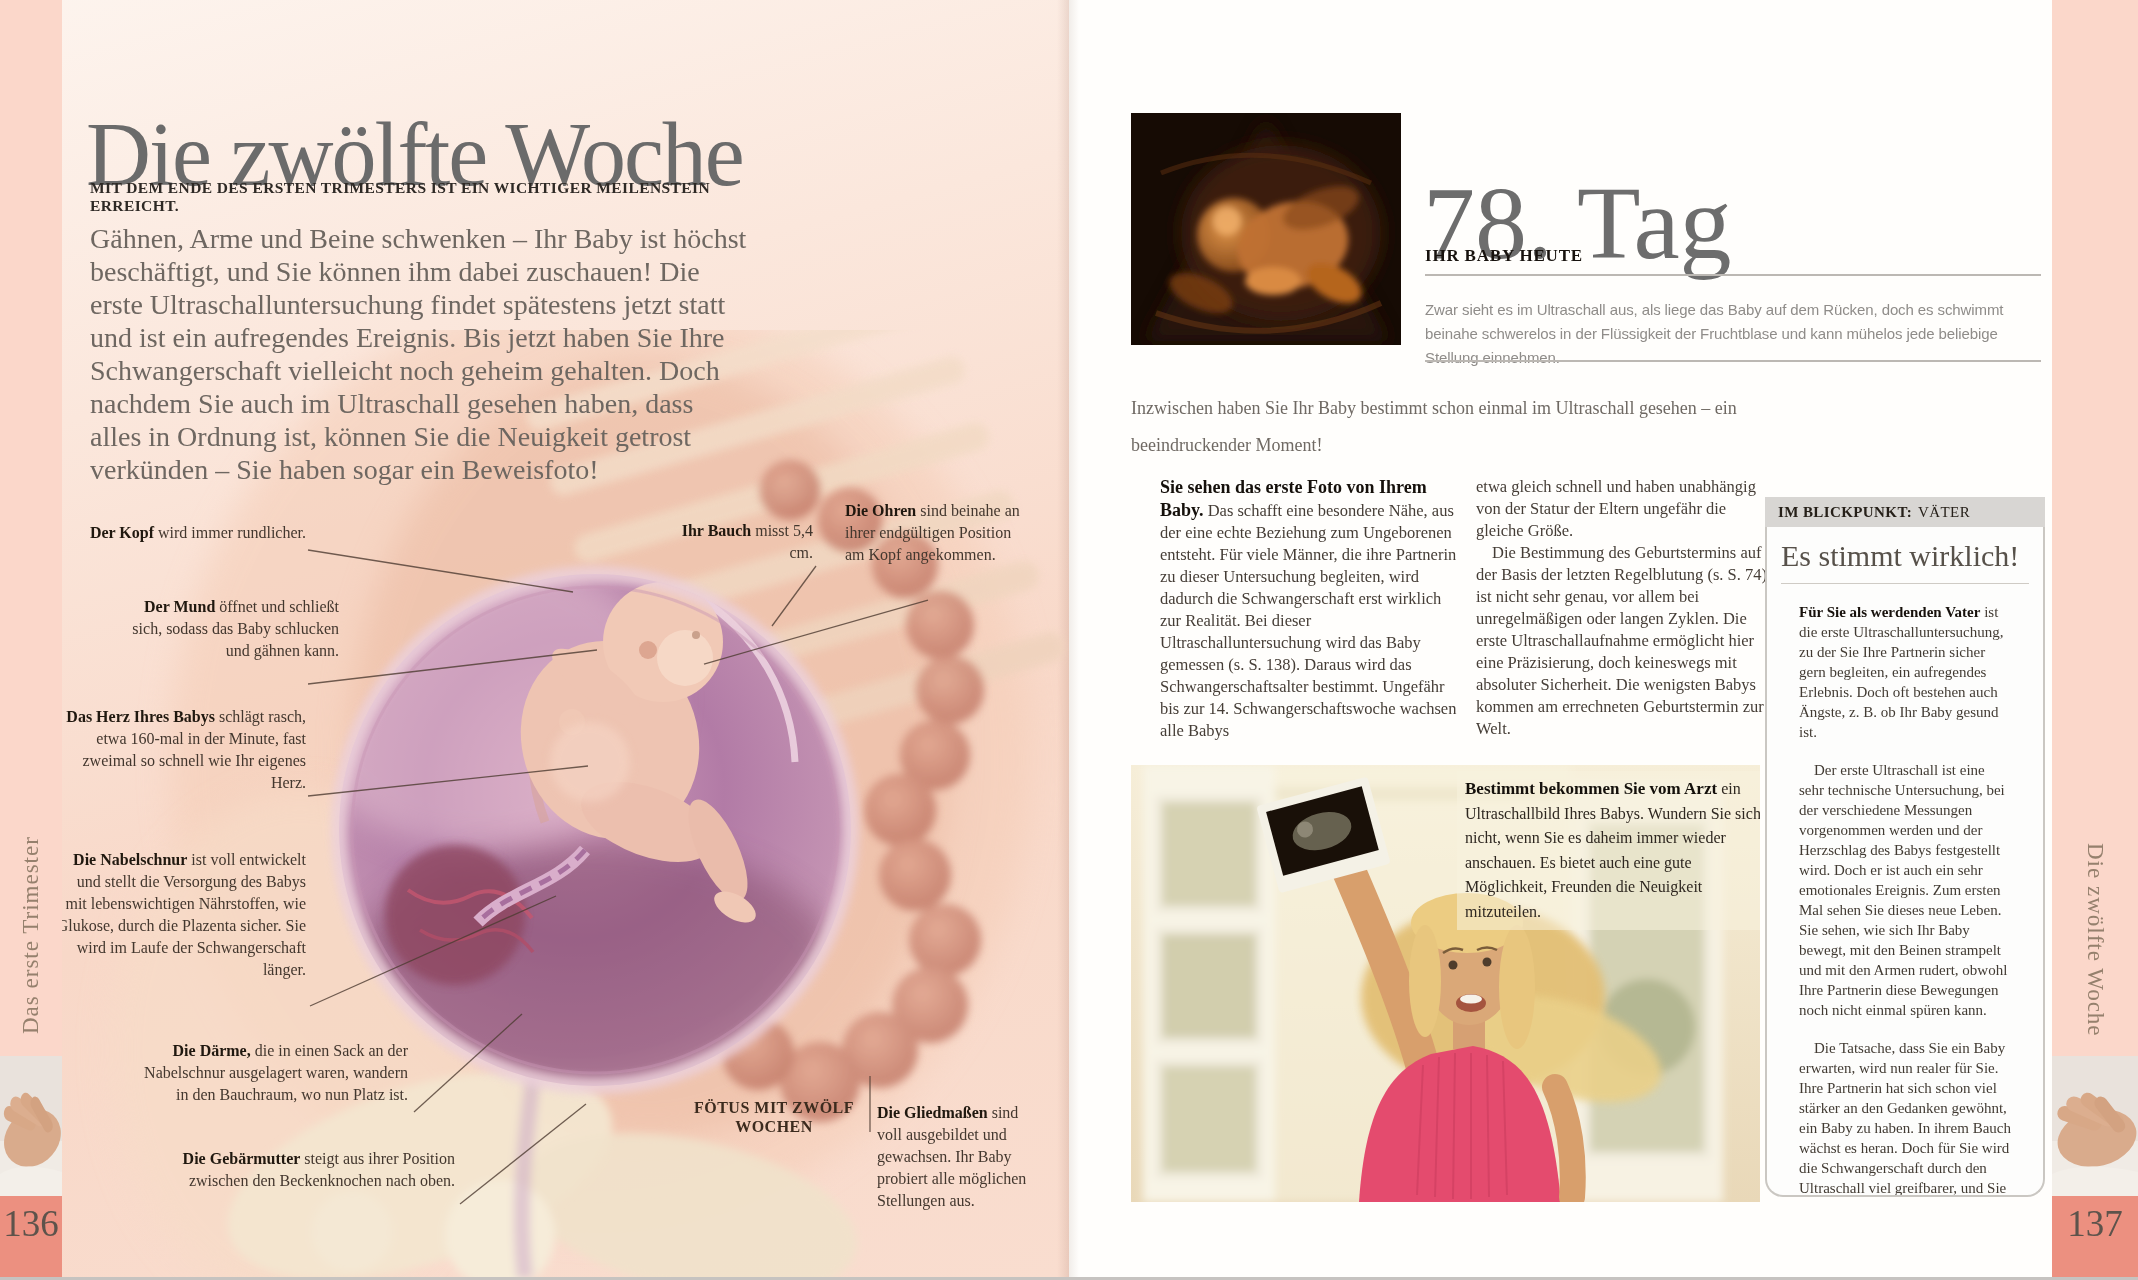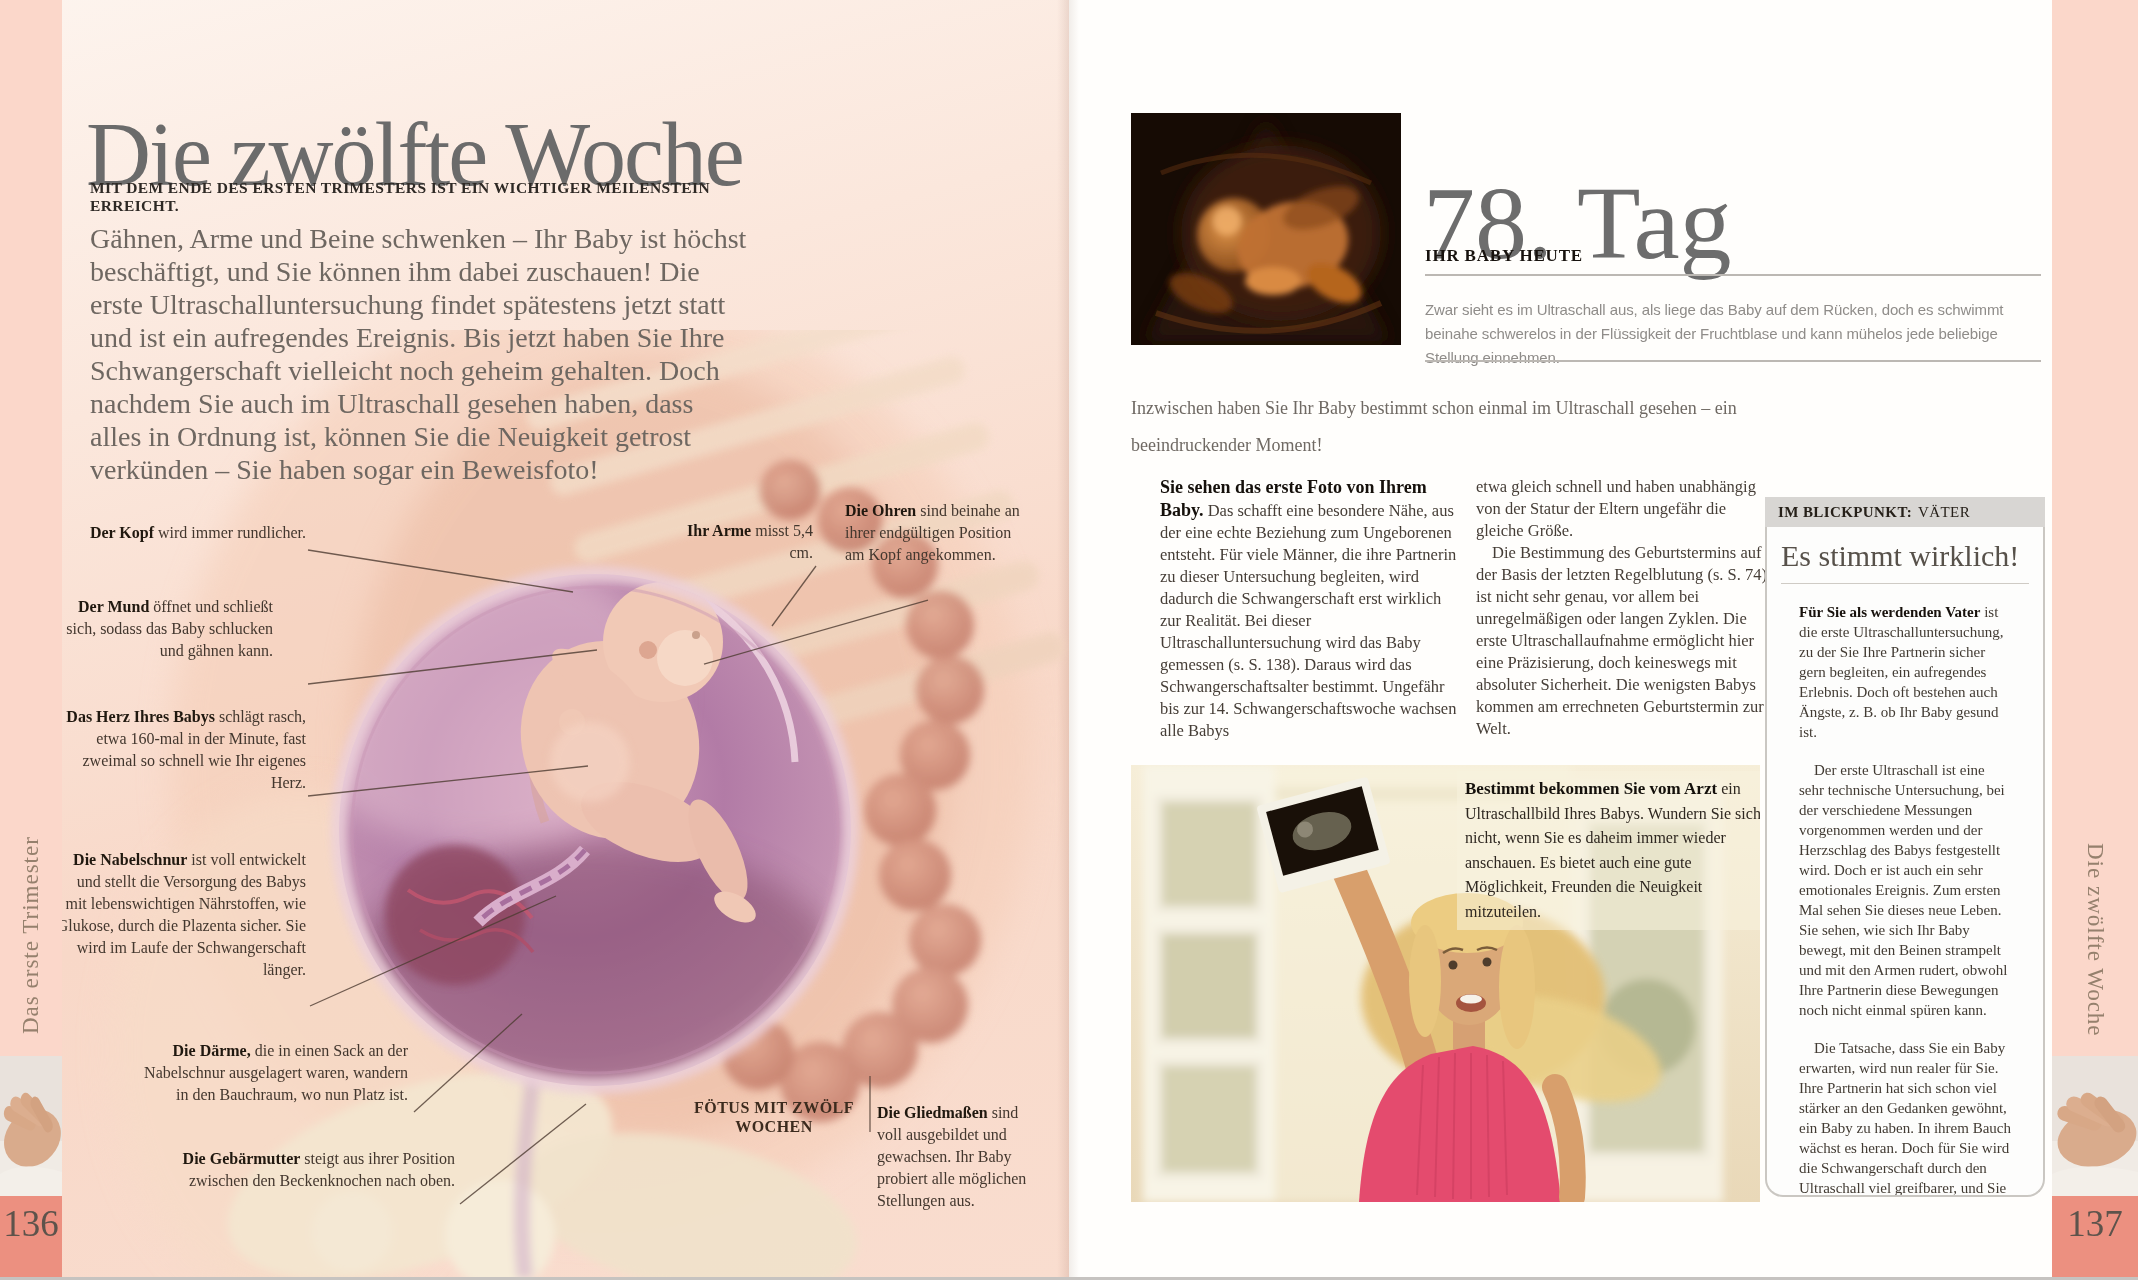--- a/index.html
+++ b/index.html
@@ -21,21 +21,21 @@
     color:#2e2925;letter-spacing:.4px;z-index:6;}
   .lp-intro{position:absolute;left:90px;top:194px;width:660px;font-size:28px;line-height:33px;
     color:#6e6761;z-index:6;}
 
   .anatomy{position:absolute;left:0;top:330px;width:1069px;height:950px;z-index:1;}
   .leaders{position:absolute;left:0;top:0;width:1069px;height:1280px;z-index:4;pointer-events:none;}
 
   .ann{position:absolute;font-size:16px;line-height:22px;color:#43372e;text-align:right;z-index:5;}
   .ann .ld{font-weight:bold;color:#20180f;}
   #ann0{right:763px;top:522px;width:220px;}
-  #ann1{right:796px;top:596px;width:220px;}
+  #ann1{right:730px;top:596px;width:220px;}
   #ann2{right:763px;top:706px;width:240px;}
   #ann3{right:763px;top:849px;width:252px;}
   #ann4{right:661px;top:1040px;width:280px;}
   #ann5{right:614px;top:1148px;width:280px;}
   #annBaby{right:256px;top:520px;width:135px;}
   #annEars{left:845px;top:500px;width:182px;text-align:left;}
   #annLimbs{left:877px;top:1102px;width:164px;text-align:left;}
   .fig-cap{position:absolute;left:690px;top:1098px;width:168px;text-align:center;font-size:16px;
     line-height:19px;font-weight:bold;color:#3c2b1e;letter-spacing:.5px;z-index:5;}
 
@@ -201,21 +201,21 @@
     <h1 class="lp-title">Die zwölfte Woche</h1>
     <p class="lp-kicker">MIT DEM ENDE DES ERSTEN TRIMESTERS IST EIN WICHTIGER MEILENSTEIN ERREICHT.</p>
     <p class="lp-intro">Gähnen, Arme und Beine schwenken – Ihr Baby ist höchst beschäftigt, und Sie können ihm dabei zuschauen! Die erste Ultraschalluntersuchung findet spätestens jetzt statt und ist ein aufregendes Ereignis. Bis jetzt haben Sie Ihre Schwangerschaft vielleicht noch geheim gehalten. Doch nachdem Sie auch im Ultraschall gesehen haben, dass alles in Ordnung ist, können Sie die Neuigkeit getrost verkünden – Sie haben sogar ein Beweisfoto!</p>
 
     <div class="ann" id="ann0"><span class="ld">Der Kopf</span><span> wird immer rundlicher.</span></div>
     <div class="ann" id="ann1"><span class="ld">Der Mund</span><span> öffnet und schließt sich, sodass das Baby schlucken und gähnen kann.</span></div>
     <div class="ann" id="ann2"><span class="ld">Das Herz Ihres Babys</span><span> schlägt rasch, etwa 160-mal in der Minute, fast zweimal so schnell wie Ihr eigenes Herz.</span></div>
     <div class="ann" id="ann3"><span class="ld">Die Nabelschnur</span><span> ist voll entwickelt und stellt die Versorgung des Babys mit lebenswichtigen Nährstoffen, wie Glukose, durch die Plazenta sicher. Sie wird im Laufe der Schwangerschaft länger.</span></div>
     <div class="ann" id="ann4"><span class="ld">Die Därme,</span><span> die in einen Sack an der Nabelschnur ausgelagert waren, wandern in den Bauchraum, wo nun Platz ist.</span></div>
     <div class="ann" id="ann5"><span class="ld">Die Gebärmutter</span><span> steigt aus ihrer Position zwischen den Beckenknochen nach oben.</span></div>
-    <div class="ann" id="annBaby"><span class="ld">Ihr Arme</span><span> misst 5,4 cm.</span></div>
+    <div class="ann" id="annBaby"><span class="ld">Ihr Bauch</span><span> misst 5,4 cm.</span></div>
     <div class="ann" id="annEars"><span class="ld">Die Ohren</span><span> sind beinahe an ihrer endgültigen Position am Kopf angekommen.</span></div>
     <div class="fig-cap">FÖTUS MIT ZWÖLF WOCHEN</div>
     <div class="ann" id="annLimbs"><span class="ld">Die Gliedmaßen</span><span> sind voll ausgebildet und gewachsen. Ihr Baby probiert alle möglichen Stellungen aus.</span></div>
 
     <div class="edge left">
       <div class="tabtext">Das erste Trimester</div>
       <div class="ephoto">
         <svg viewBox="0 0 86 140" preserveAspectRatio="none">
           <rect width="86" height="140" fill="#e9e2dc"></rect>
           <rect y="85" width="86" height="55" fill="#f0ebe5"></rect>

